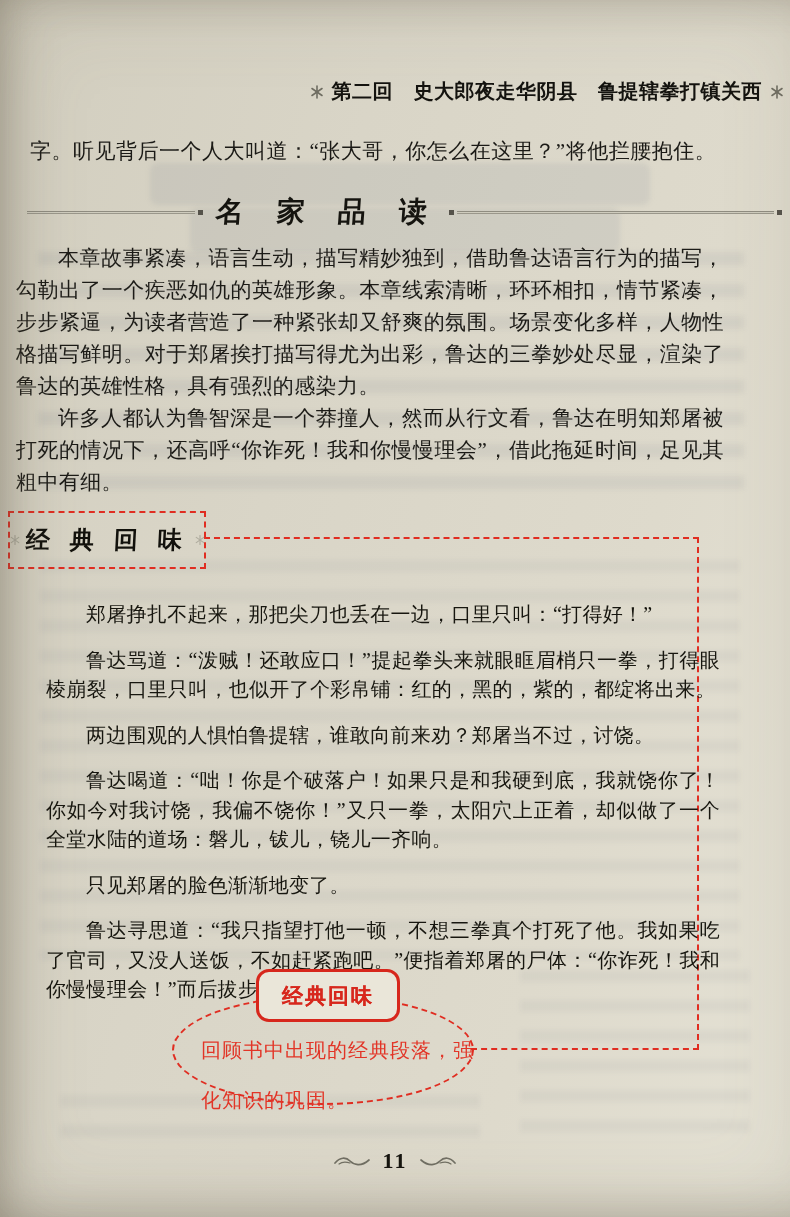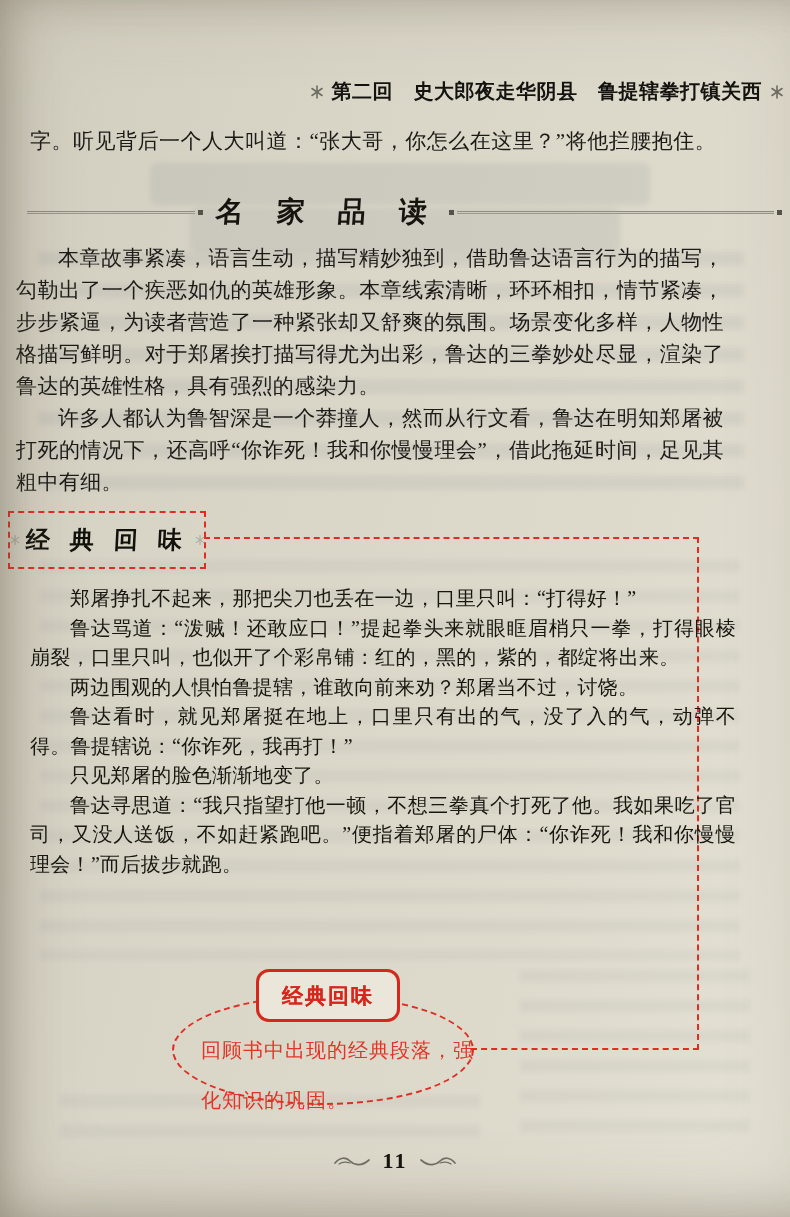--- a/index.html
+++ b/index.html
@@ -24,36 +24,36 @@
 
   .layer{position:absolute;z-index:2;}
 
   
   .chap-header{top:78px;right:26px;display:flex;align-items:center;gap:7px;}
   .chap-title{font-family:"Liberation Sans","DejaVu Sans",sans-serif;font-weight:bold;
     font-size:20px;color:#14130f;letter-spacing:.5px;white-space:nowrap;}
   .orn{display:inline-block;line-height:0;}
 
   
-  .intro{top:127px;left:30px;width:712px;font-size:21px;color:#1b1a16;letter-spacing:.5px;}
+  .intro{top:137px;left:30px;width:712px;font-size:21px;color:#1b1a16;letter-spacing:.5px;}
 
   
   .divider{top:193px;left:27px;right:26px;display:flex;align-items:center;}
   .dline{height:3px;background:linear-gradient(to bottom,#8f8c80 0 1px,#cfccbe 1px 2px,#9a978b 2px 3px);}
   .dline.short{width:168px;}
   .dline.grow{flex:1;}
   .ddot{width:5px;height:5px;background:#55524a;margin:0 3px;flex:none;}
   .dtitle{font-size:28px;color:#15140f;letter-spacing:13px;margin:0 6px 0 10px;
     font-weight:600;white-space:nowrap;transform:skewX(-4deg);}
 
   
   .sec1{top:242px;left:16px;width:708px;}
   .sec1 p{margin:0;font-size:21px;line-height:32px;color:#1c1b17;text-align:justify;text-indent:2em;letter-spacing:.4px;}
   .sec2{top:584px;left:30px;width:706px;z-index:3;}
-  .sec2 p{margin:0;font-size:20px;line-height:29.5px;color:#17160f;text-align:justify;text-indent:2em;letter-spacing:.3px;}
+  .sec2 p{margin:16px;font-size:20px;line-height:29.5px;color:#17160f;text-align:justify;text-indent:2em;letter-spacing:.3px;}
 
   
   .label-box{top:511px;left:8px;width:194px;height:54px;border:2px dashed #e02d21;
     display:flex;align-items:center;justify-content:center;gap:5px;background:rgba(255,255,255,.03);}
   .label-box .txt{font-size:24px;font-weight:bold;color:#12110c;letter-spacing:7px;white-space:nowrap;transform:skewX(-3deg);}
 
   
   .frame{position:absolute;z-index:1;}
   .frame.top{left:204px;top:537px;width:495px;border-top:2px dashed #e02d21;}
   .frame.right{left:697px;top:537px;height:513px;border-right:2px dashed #e02d21;}
@@ -151,21 +151,21 @@
   </div>
 
   <div class="frame top"></div>
   <div class="frame right"></div>
   <div class="frame bottom"></div>
 
   <div class="layer sec2">
     <p>郑屠挣扎不起来，那把尖刀也丢在一边，口里只叫：“打得好！”</p>
     <p>鲁达骂道：“泼贼！还敢应口！”提起拳头来就眼眶眉梢只一拳，打得眼棱崩裂，口里只叫，也似开了个彩帛铺：红的，黑的，紫的，都绽将出来。</p>
     <p>两边围观的人惧怕鲁提辖，谁敢向前来劝？郑屠当不过，讨饶。</p>
-    <p>鲁达看时，就见郑屠挺在地上，口里只有出的气，没了入的气，动弹不得。鲁提辖说：“你诈死，我再打！”</p>
+    <p>鲁达喝道：“咄！你是个破落户！如果只是和我硬到底，我就饶你了！你如今对我讨饶，我偏不饶你！”又只一拳，太阳穴上正着，却似做了一个全堂水陆的道场：磐儿，钹儿，铙儿一齐响。</p>
     <p>只见郑屠的脸色渐渐地变了。</p>
     <p>鲁达寻思道：“我只指望打他一顿，不想三拳真个打死了他。我如果吃了官司，又没人送饭，不如赶紧跑吧。”便指着郑屠的尸体：“你诈死！我和你慢慢理会！”而后拔步就跑。</p>
   </div>
 
   <div class="callout-ellipse"></div>
   <div class="callout-badge">
     <span class="txt">经典回味</span>
   </div>
   <div class="callout-note">回顾书中出现的经典段落，强化知识的巩固。</div>
 

